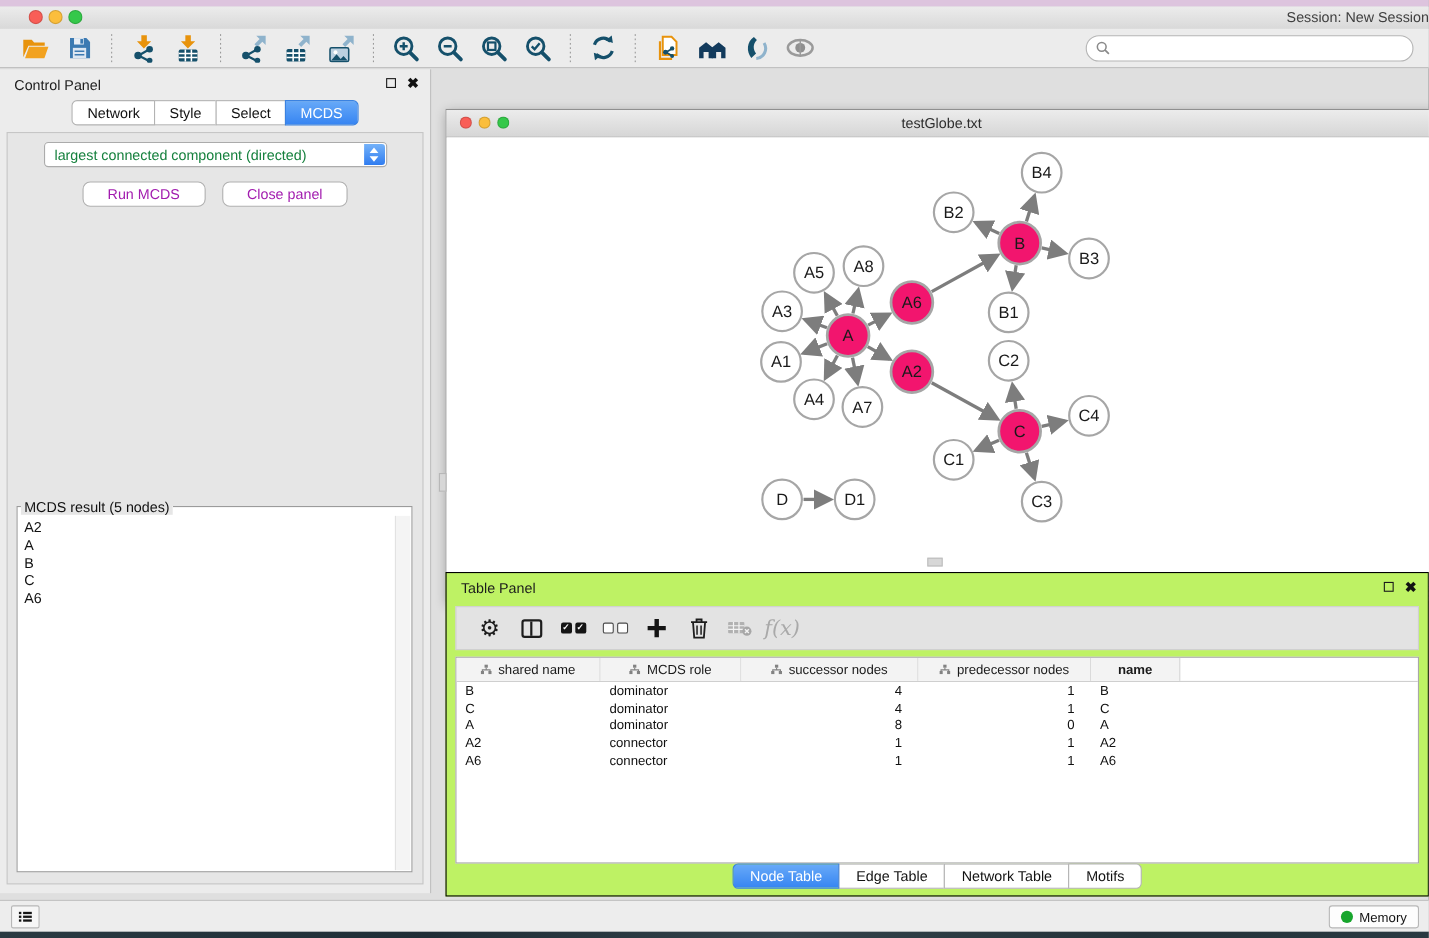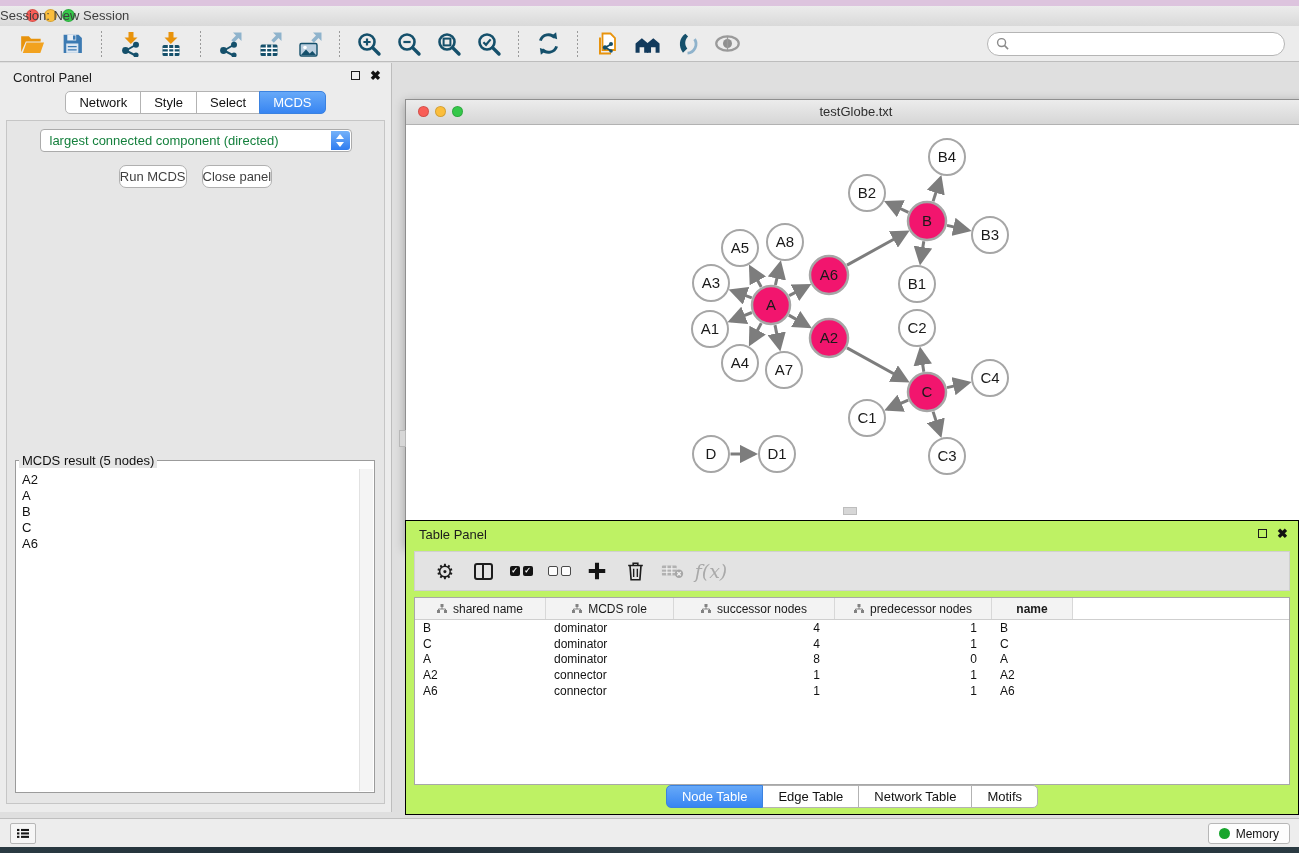--- a/index.html
+++ b/index.html
@@ -8,21 +8,21 @@
   
   .strip-top{position:absolute;top:0;left:0;right:0;height:6px;background:#ddc4de;}
   .strip-bottom{position:absolute;bottom:0;left:0;right:0;height:6px;
                 background:linear-gradient(90deg,#2a3a42,#1f2d36 30%,#33424a 55%,#243239 80%,#2a3a42);}
   
   .titlebar{position:absolute;top:6px;left:0;right:0;height:20px;
             background:linear-gradient(#ececec,#d9d9d9);border-bottom:1px solid #c9c9c9;}
   .lights{position:absolute;left:26px;top:3px;display:flex;gap:5px;}
   .light{width:13px;height:13px;border-radius:50%;border:1px solid rgba(0,0,0,.15);box-sizing:border-box;}
   .light.red{background:#f95e57}.light.yellow{background:#fbbe3c}.light.green{background:#35c84a}
-  .win-title{position:absolute;left:0;right:0;top:2px;text-align:left;font-size:13px;color:#3f3f3f;}
+  .win-title{position:absolute;left:0;right:0;top:2px;text-align:right;font-size:13px;color:#3f3f3f;}
   
   .toolbar{position:absolute;top:26px;left:0;right:0;height:36px;background:#ececec;
            border-bottom:1px solid #bdbdbd;display:flex;align-items:center;padding:0 12px;box-sizing:border-box;}
   .tbtn{width:32px;height:30px;display:flex;align-items:center;justify-content:center;flex:none;margin:0 4px;}
   .tbtn svg{display:block;}
   .tsep{width:1px;height:26px;margin:0 9px;flex:none;
         background-image:linear-gradient(#9a9a9a 40%,transparent 40%);background-size:1px 4px;}
   .tb-spacer{flex:1;}
   .searchbox{position:relative;width:296px;height:22px;border:1px solid #b5b5b5;border-radius:12px;
              background:#fff;flex:none;margin-right:2px;}
@@ -49,22 +49,22 @@
   .selectbox{position:relative;margin:8px auto 0;width:312px;height:23px;background:#fff;
              border:1px solid #ababab;border-radius:4px;box-sizing:border-box;}
   .selectbox .sel-text{position:absolute;left:9px;top:3px;font-size:13px;color:#15803d;}
   .stepper{position:absolute;right:1px;top:1px;bottom:1px;width:19px;border-radius:0 3px 3px 0;
            background:linear-gradient(#74b2f9,#2f7cf0);}
   .stepper:before,.stepper:after{content:"";position:absolute;left:5.5px;border-left:4px solid transparent;
            border-right:4px solid transparent;}
   .stepper:before{top:3px;border-bottom:5px solid #fff;}
   .stepper:after{bottom:3px;border-top:5px solid #fff;}
   .btn-row{display:flex;justify-content:center;gap:15px;margin-top:13px;}
-  .pbtn{font-size:13px;font-family:inherit;color:#404040;background:#fff;border:1px solid #b0b0b0;
-        border-radius:7px;padding:3px 0;}
+  .pbtn{font-size:13px;font-family:inherit;color:#a21caf;background:#fff;border:1px solid #b0b0b0;
+        border-radius:7px;padding:3px 22px;}
   .result-box{position:absolute;left:8px;right:9px;top:332px;bottom:10px;margin:0;padding:0;
               border:1px solid #9b9b9b;background:#fff;}
   .result-box legend{font-size:13px;color:#111;margin-left:3px;padding:0 3px;background:#e6e6e6;}
   .result-list{position:absolute;left:0;right:14px;top:2px;bottom:2px;padding:2px 0 0 6px;overflow:hidden;}
   .result-item{font-size:13px;line-height:16px;color:#111;}
   .result-scrollbar{position:absolute;right:1px;top:1px;bottom:1px;width:13px;background:#f4f4f4;
                     border-left:1px solid #e2e2e2;}
   
   .network-window{position:absolute;left:405px;top:63px;width:902px;height:448px;background:#fff;
                   border:1px solid #8f8f8f;box-shadow:0 3px 10px rgba(0,0,0,.3);box-sizing:border-box;margin-top:36px;}

